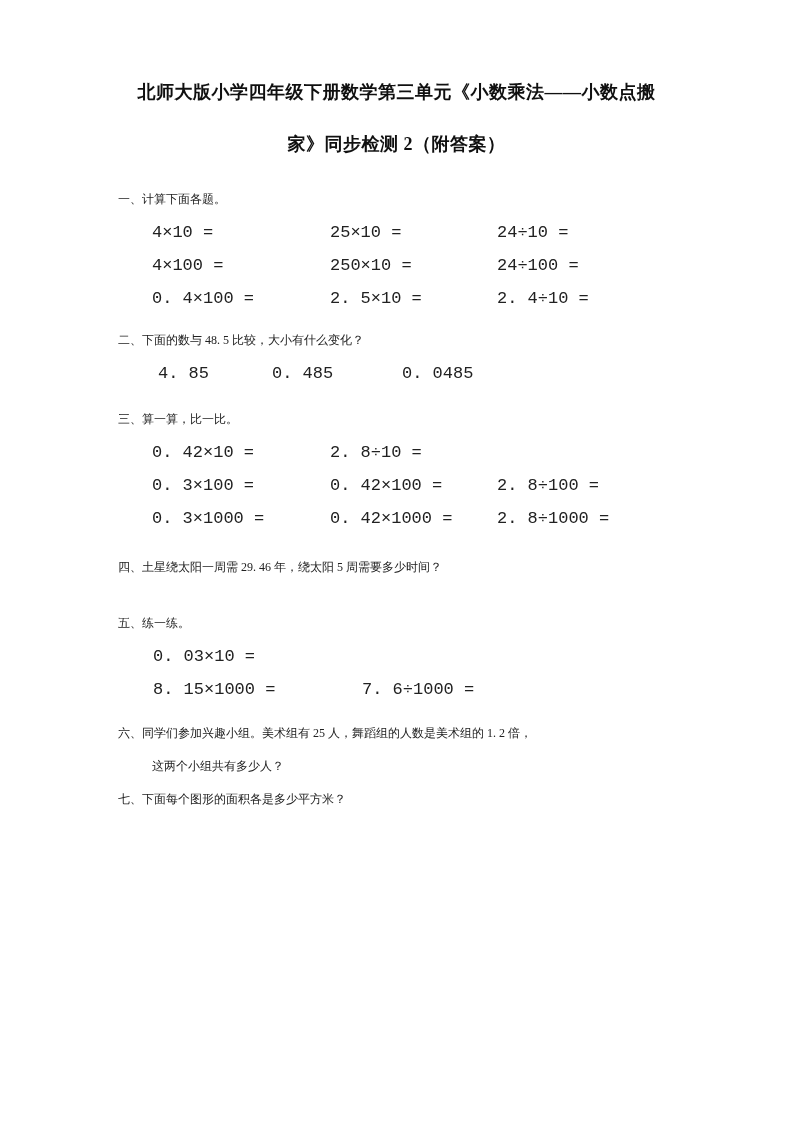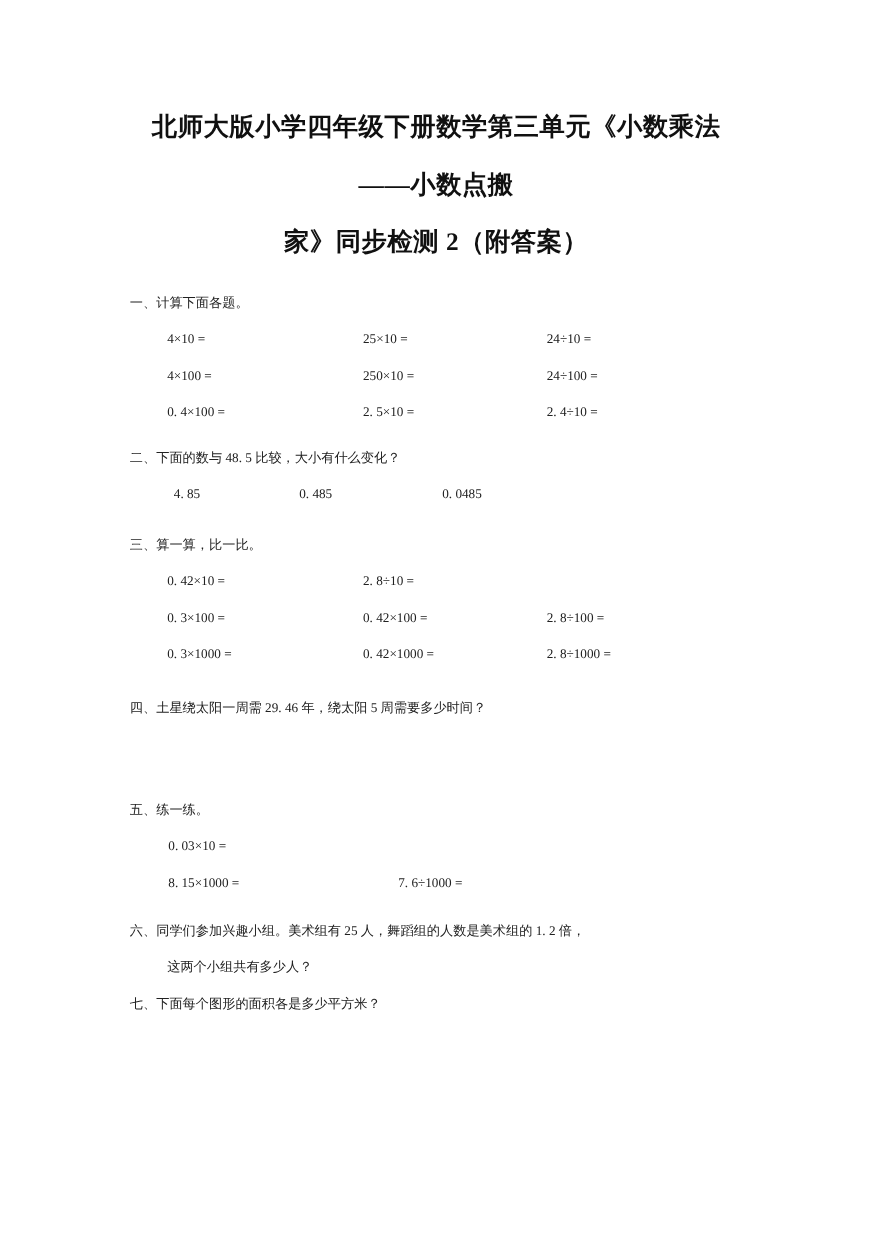--- a/index.html
+++ b/index.html
@@ -13,32 +13,33 @@
     background: #ffffff;
     font-family: "Liberation Serif", "DejaVu Serif", serif;
     color: #212121;
     overflow: hidden;
     box-sizing: border-box;
   }
   .content {
     padding: 0 118px;
   }
   .doc-title {
-    padding-top: 90px;
-    font-size: 23px;
+    padding-top: 66px;
+    font-size: 18px;
     font-weight: 700;
     text-align: center;
     line-height: 52px;
     color: #101010;
     letter-spacing: 0.5px;
   }
   .line {
     line-height: 33px;
-    font-size: 12px;
+    font-size: 17px;
     white-space: nowrap;
+    font-family: Liberation Mono, monospace;
   }
   .heading { line-height: 33px; font-size: 12px; white-space: nowrap; }
   .grid3a {
     display: grid;
     grid-template-columns: 178px 167px 1fr;
     padding-left: 34px;
   }
   .grid3b {
     display: grid;
     grid-template-columns: 114px 130px 1fr;
@@ -47,21 +48,21 @@
   .grid2 {
     display: grid;
     grid-template-columns: 209px 1fr;
     padding-left: 35px;
   }
   .indent { padding-left: 34px; }
   .sec1 { margin-top: 13px; }
   .sec2 { margin-top: 9px; }
   .sec3 { margin-top: 13px; }
   .sec4 { margin-top: 16px; font-family: Liberation Serif, serif; }
-  .sec5 { margin-top: 60px; }
+  .sec5 { margin-top: 23px; }
   .sec6 { margin-top: 11px; }
   .sec7 { }
 </style>
 </head>
 <body>
 
 <div class="page">
   <div class="content">
 
     <div class="doc-title">

